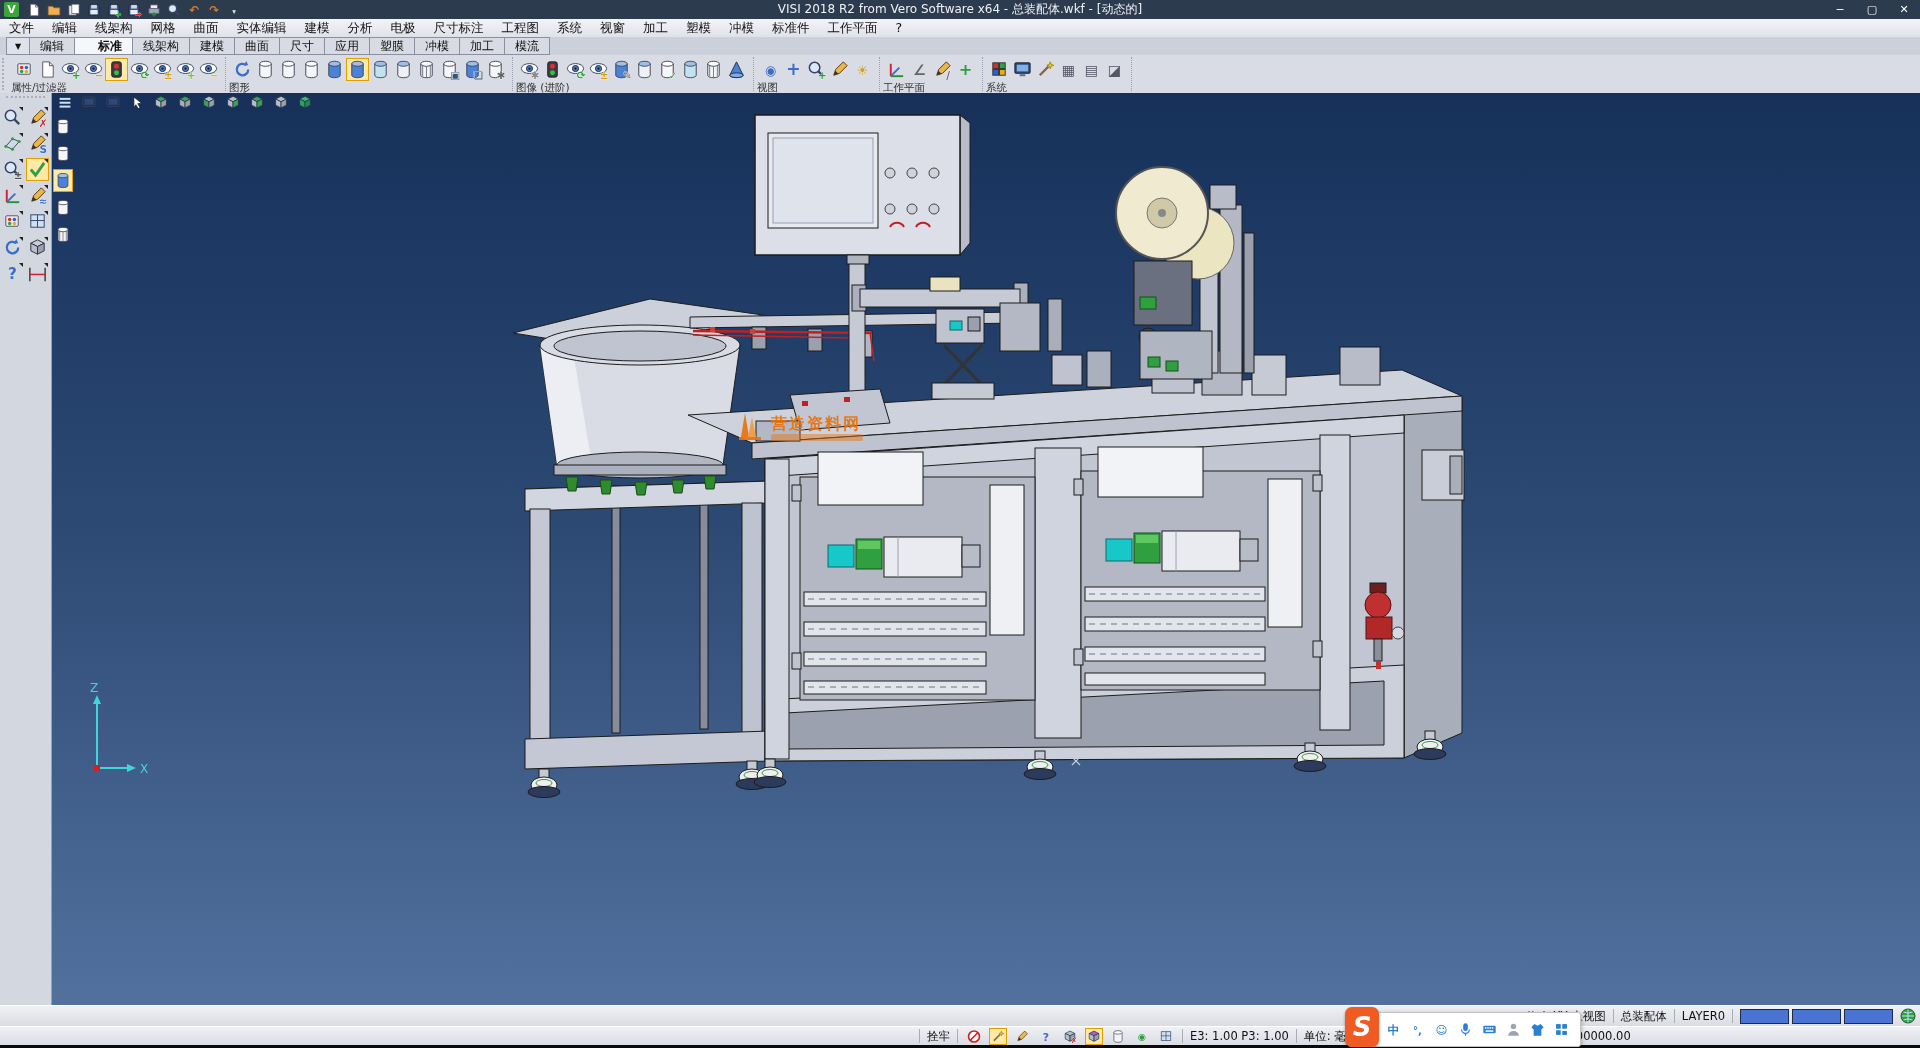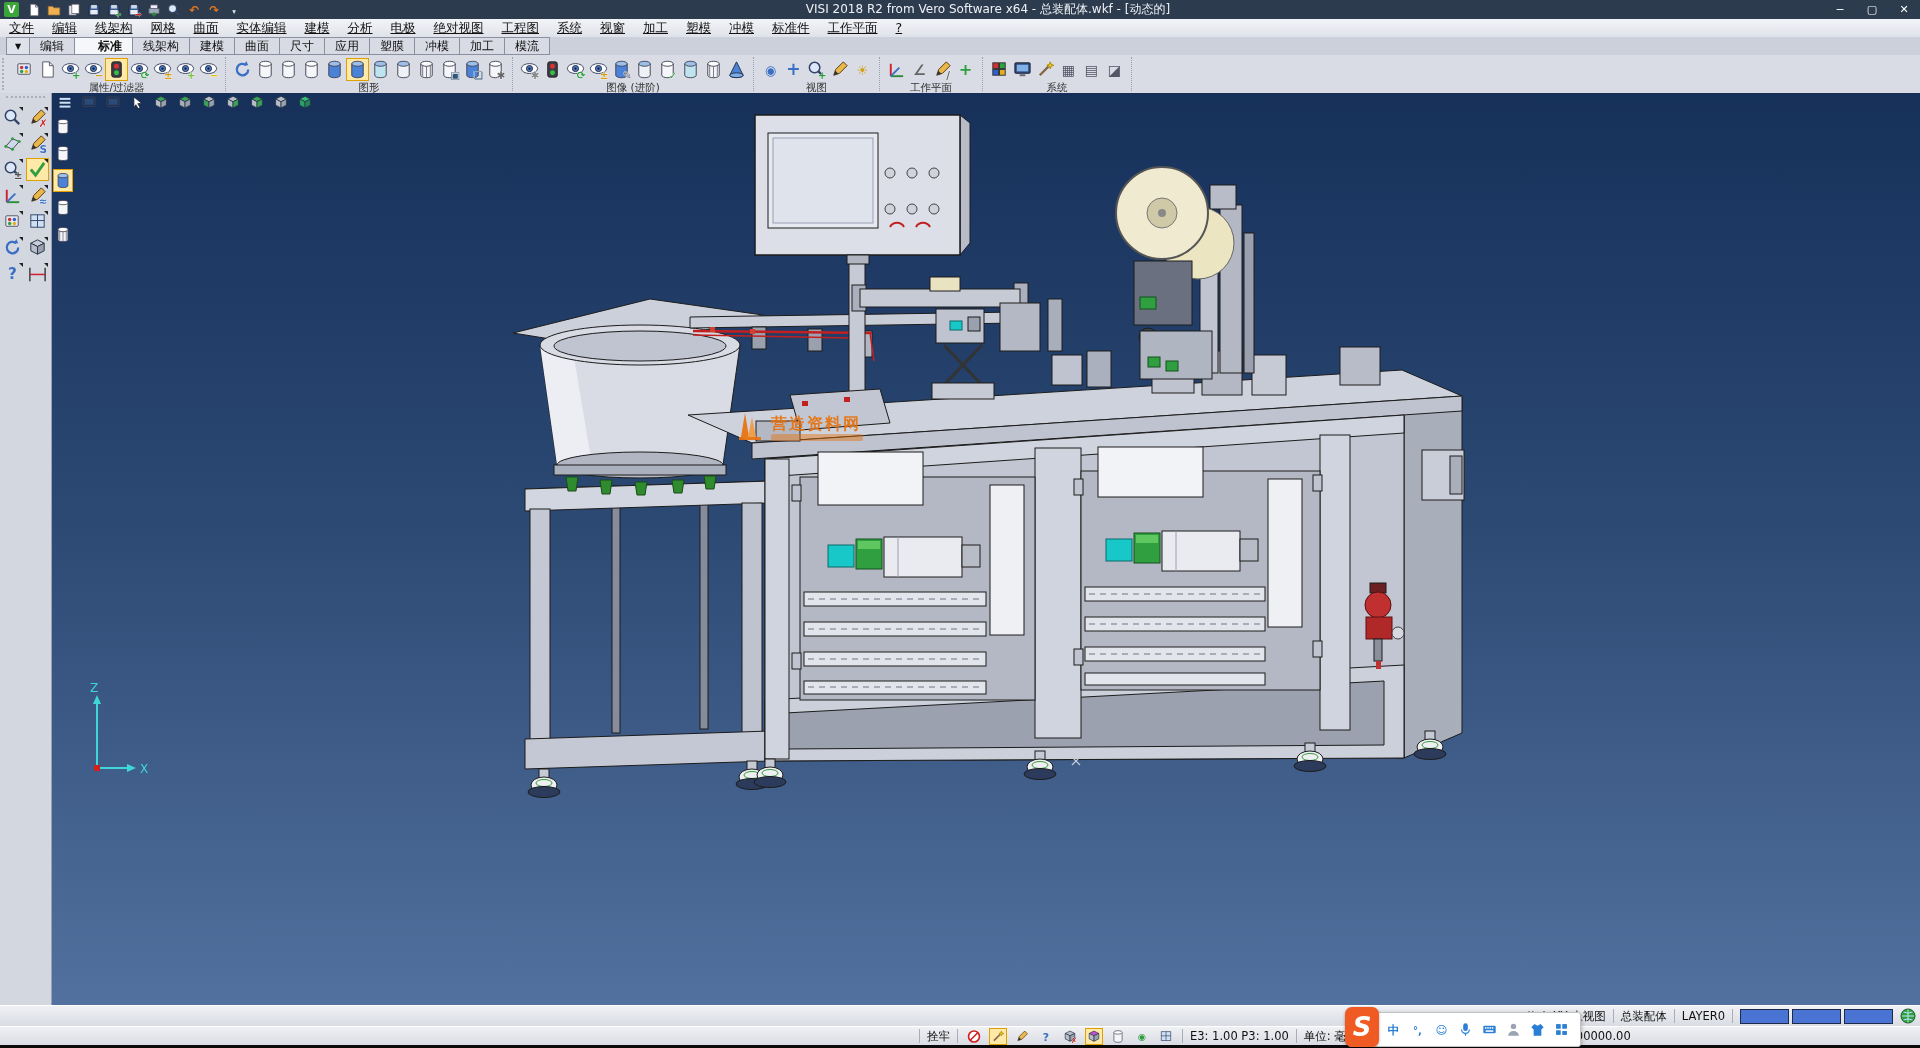--- a/index.html
+++ b/index.html
@@ -6,41 +6,41 @@
   #app{position:relative;width:1920px;height:1048px;overflow:hidden;
        font-family:"DejaVu Sans","Liberation Sans",sans-serif;
        -webkit-font-smoothing:antialiased;user-select:none;}
   
   #titlebar{position:absolute;left:0;top:0;width:100%;height:19px;background:#2d3b4e;
             display:flex;align-items:center;color:#e9edf3;font-size:12px;}
   #vlogo{width:15px;height:15px;margin:0 6px 0 4px;background:#3aa63a;color:#fff;
          font-weight:bold;font-size:11px;display:flex;align-items:center;justify-content:center;border-radius:2px;}
   #qa{display:flex;align-items:center;gap:2px;}
   #qa .ib{width:18px;height:18px;}
-  #wintitle{position:absolute;left:50%;transform:translateX(-50%);white-space:nowrap;color:#eef1f6;margin-left:28px;}
+  #wintitle{position:absolute;left:50%;transform:translateX(-50%);white-space:nowrap;color:#eef1f6;}
   #winctl{margin-left:auto;display:flex;}
   #winctl span{width:32px;height:19px;display:flex;align-items:center;justify-content:center;font-size:11px;color:#fff;}
   
   #menubar{position:absolute;left:0;top:19px;width:100%;height:18px;
            background:linear-gradient(#f3f4f7,#dfe2ea);border-bottom:1px solid #b8bcc8;
-           display:flex;align-items:center;font-size:12.5px;color:#111;text-decoration:underline;}
+           display:flex;align-items:center;font-size:12.5px;color:#111;}
   .menu-item{padding:0 9px;line-height:18px;}
   
   #tabrow{position:absolute;left:0;top:37px;width:100%;height:18px;background:#ccd0da;
           display:flex;align-items:flex-end;font-size:12px;color:#111;}
   #tabdrop{width:22px;height:16px;border:1px solid #8a90a0;background:#dfe2ea;display:flex;
            align-items:center;justify-content:center;font-size:8px;margin-left:6px;}
   .tab{padding:1px 10px;border:1px solid #8a90a0;background:#d8dbe4;margin-left:-1px;height:14px;line-height:14px;}
   .tab.active{background:#f6f7fa;font-weight:bold;padding-left:23px;}
   
   #ribbon{position:absolute;left:0;top:55px;width:100%;height:38px;background:#d9dce5;
           border-bottom:1px solid #9aa0ae;display:flex;align-items:stretch;}
   .rgroup{display:flex;flex-direction:column;justify-content:flex-start;}
   .ricons{display:flex;align-items:center;height:26px;padding:1px 2px 0 2px;}
-  .rlabel{font-size:10.5px;color:#333;text-align:center;line-height:11px;}
+  .rlabel{font-size:10.5px;color:#333;line-height:11px;}
   .gsep{width:0;border-left:1px dotted #98a0b0;margin:2px 3px;}
   .handle{width:5px;border-left:2px dotted #aab0bd;margin:3px 2px;}
   .ib{position:relative;width:23px;height:23px;display:flex;align-items:center;justify-content:center;
       border:1px solid transparent;box-sizing:border-box;}
   .ib.hl{background:#ffe9a8;border:1px solid #dfa000;}
   .dd{position:absolute;top:0;right:0;width:0;height:0;border-left:4px solid transparent;border-top:4px solid #222;}
   
   #main{position:absolute;left:0;top:93px;width:1920px;height:912px;}
   #leftdock{position:absolute;left:0;top:0;width:52px;height:912px;background:#d3d7e0;border-right:1px solid #9aa0ae;box-sizing:border-box;}
   #dockhandle{height:5px;margin:3px 6px;border-top:2px dotted #aab0bd;}
@@ -165,21 +165,21 @@
   <div id="menubar">
       <span class="menu-item">文件</span>
       <span class="menu-item">编辑</span>
       <span class="menu-item">线架构</span>
       <span class="menu-item">网格</span>
       <span class="menu-item">曲面</span>
       <span class="menu-item">实体编辑</span>
       <span class="menu-item">建模</span>
       <span class="menu-item">分析</span>
       <span class="menu-item">电极</span>
-      <span class="menu-item">绝对视图</span>
+      <span class="menu-item">尺寸标注</span>
       <span class="menu-item">工程图</span>
       <span class="menu-item">系统</span>
       <span class="menu-item">视窗</span>
       <span class="menu-item">加工</span>
       <span class="menu-item">塑模</span>
       <span class="menu-item">冲模</span>
       <span class="menu-item">标准件</span>
       <span class="menu-item">工作平面</span>
       <span class="menu-item">?</span>
     </div>

